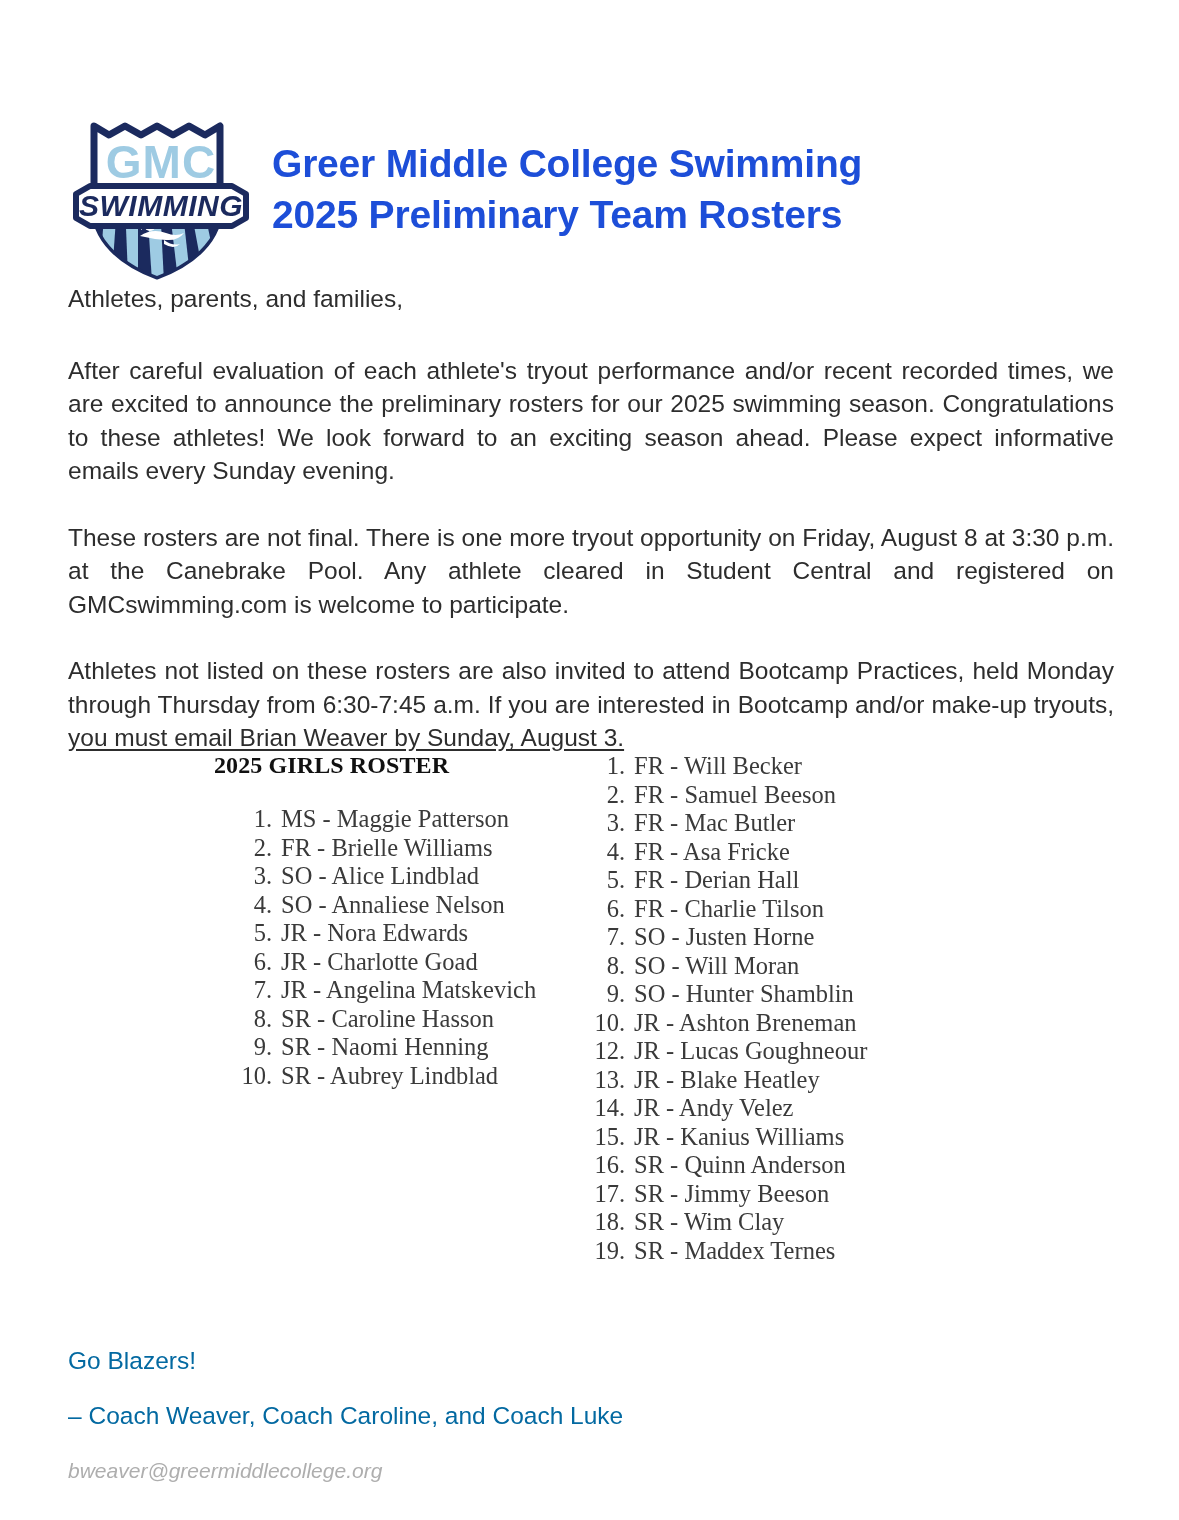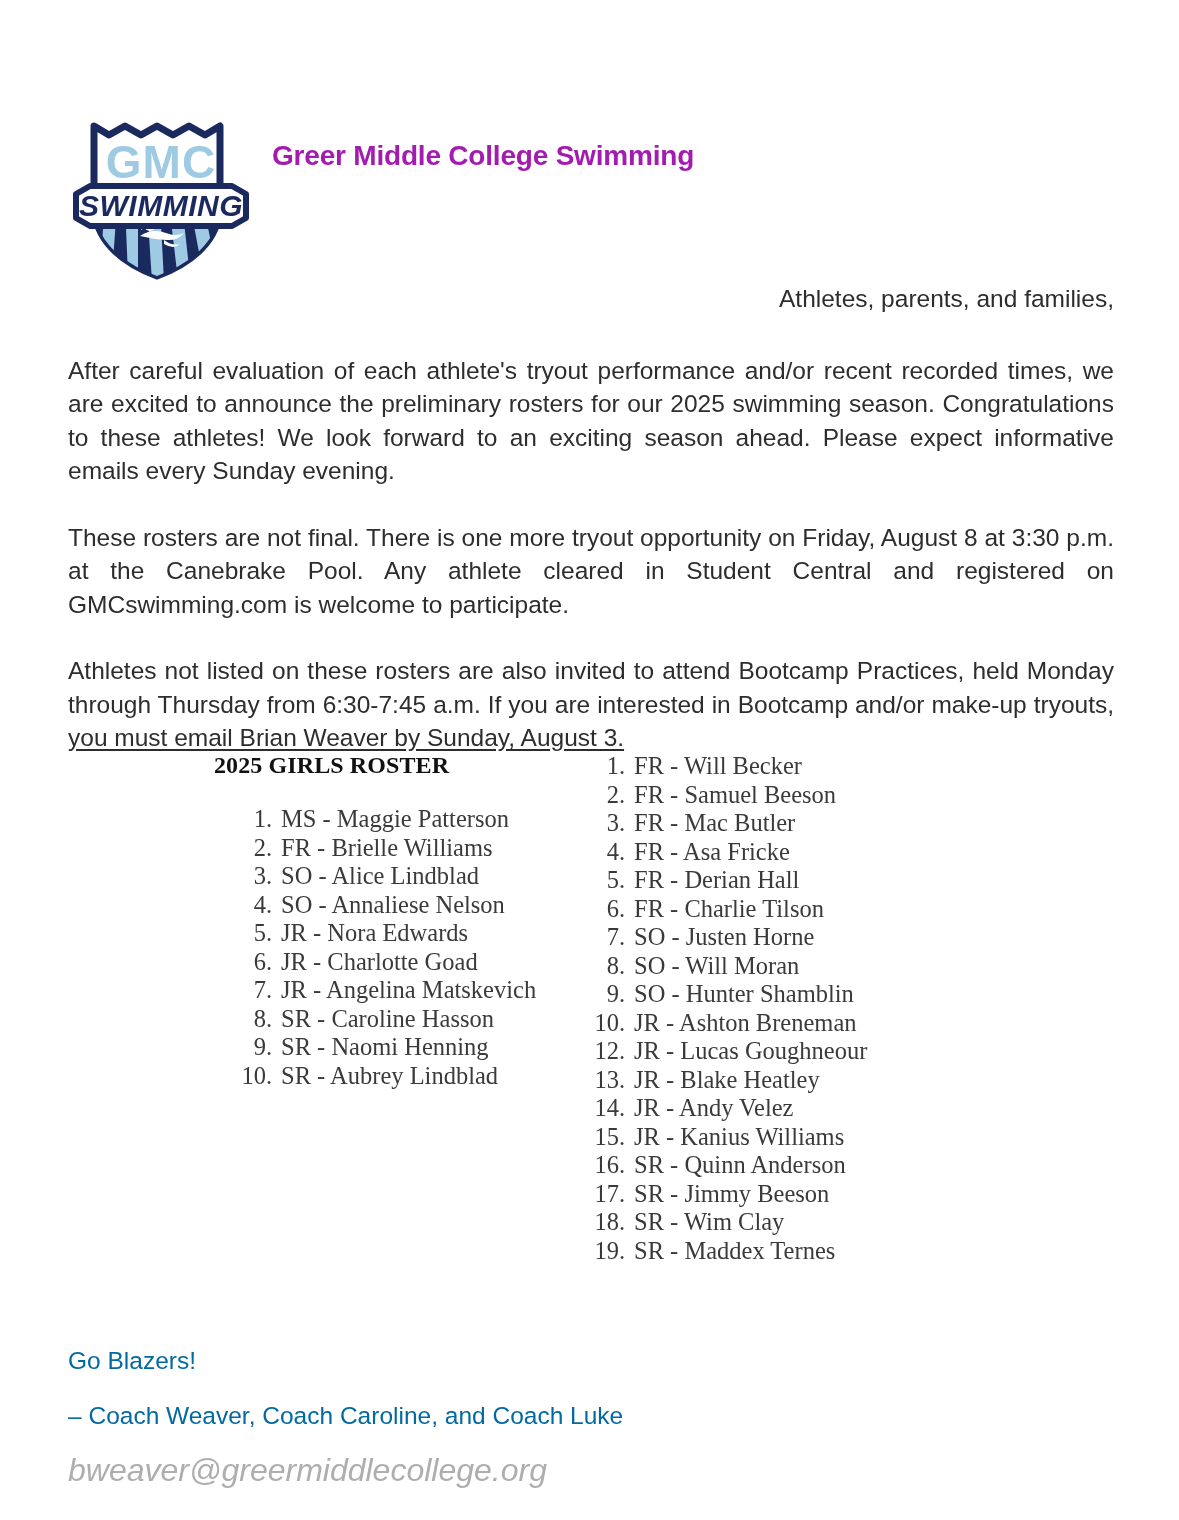--- a/index.html
+++ b/index.html
@@ -38,43 +38,43 @@
     flex: 0 0 186px;
     position: relative;
   }
   .logo-svg { display: block; }
 
   .title-block {
     margin-left: 18px;
     padding-top: 30px;
   }
   .title-line {
-    font-size: 28px;
+    font-size: 39px;
     font-weight: 700;
     line-height: 1.32;
-    color: #a21caf;
+    color: #1d4ed8;
     letter-spacing: -0.2px;
     white-space: nowrap;
   }
 
   
   .body-copy {
     position: absolute;
     left: 68px;
     top: 282px;
     width: 1046px;
   }
   .para {
     font-size: 24.5px;
     line-height: 33.5px;
     color: #2d2d2d;
     text-align: justify;
     margin: 0 0 33px 0;
   }
-  .para.greeting { text-align: right; margin-bottom: 38px; }
+  .para.greeting { text-align: left; margin-bottom: 38px; }
   .para.last { margin-bottom: 16px; }
   .para .u { text-decoration: underline; text-underline-offset: 3px; }
 
   
   .rosters {
     position: absolute;
     left: 68px;
     top: 752px;
     width: 1046px;
   }
@@ -131,21 +131,21 @@
     width: 1046px;
   }
   .footer-line {
     font-size: 24.5px;
     line-height: 33px;
     color: #0369a1;
     margin: 0 0 22px 0;
     white-space: nowrap;
   }
   .footer-email {
-    font-size: 32px;
+    font-size: 21px;
     line-height: 33px;
     font-style: italic;
     color: #aeaeae;
     margin: 0;
     white-space: nowrap;
   }
 </style>
 </head>
 <body>
 
@@ -188,20 +188,21 @@
           <path d="M8 86 L22 78 L164 78 L178 86 L178 110 L164 118 L22 118 L8 110 Z" fill="#ffffff" stroke="#1b2a5e" stroke-width="6" stroke-linejoin="round"></path>
           <text x="93" y="108" text-anchor="middle" font-family="'Liberation Sans', sans-serif" font-size="30" font-weight="700" font-style="italic" fill="#1b2a5e" letter-spacing="0.5">SWIMMING</text>
         </g>
 
         <text x="93" y="70" text-anchor="middle" font-family="'Liberation Sans', sans-serif" font-size="46" font-weight="700" fill="#9ecbe3" letter-spacing="1">GMC</text>
       </svg>
     </div>
 
     <div class="title-block">
       <div class="title-line">Greer Middle College Swimming</div>
+      <div class="title-line">2025 Preliminary Team Rosters</div>
     </div>
   </div>
 
   <div class="body-copy">
     <p class="para greeting">Athletes, parents, and families,</p>
     <p class="para">After careful evaluation of each athlete's tryout performance and/or recent recorded times, we are excited to announce the preliminary rosters for our 2025 swimming season. Congratulations to these athletes! We look forward to an exciting season ahead. Please expect informative emails every Sunday evening.</p>
     <p class="para">These rosters are not final. There is one more tryout opportunity on Friday, August 8 at 3:30 p.m. at the Canebrake Pool. Any athlete cleared in Student Central and registered on GMCswimming.com is welcome to participate.</p>
     <p class="para last"><span>Athletes not listed on these rosters are also invited to attend Bootcamp Practices, held Monday through Thursday from 6:30-7:45 a.m. If you are interested in Bootcamp and/or make-up tryouts, </span><span class="u">you must email Brian Weaver by Sunday, August 3.</span></p>
   </div>
 

